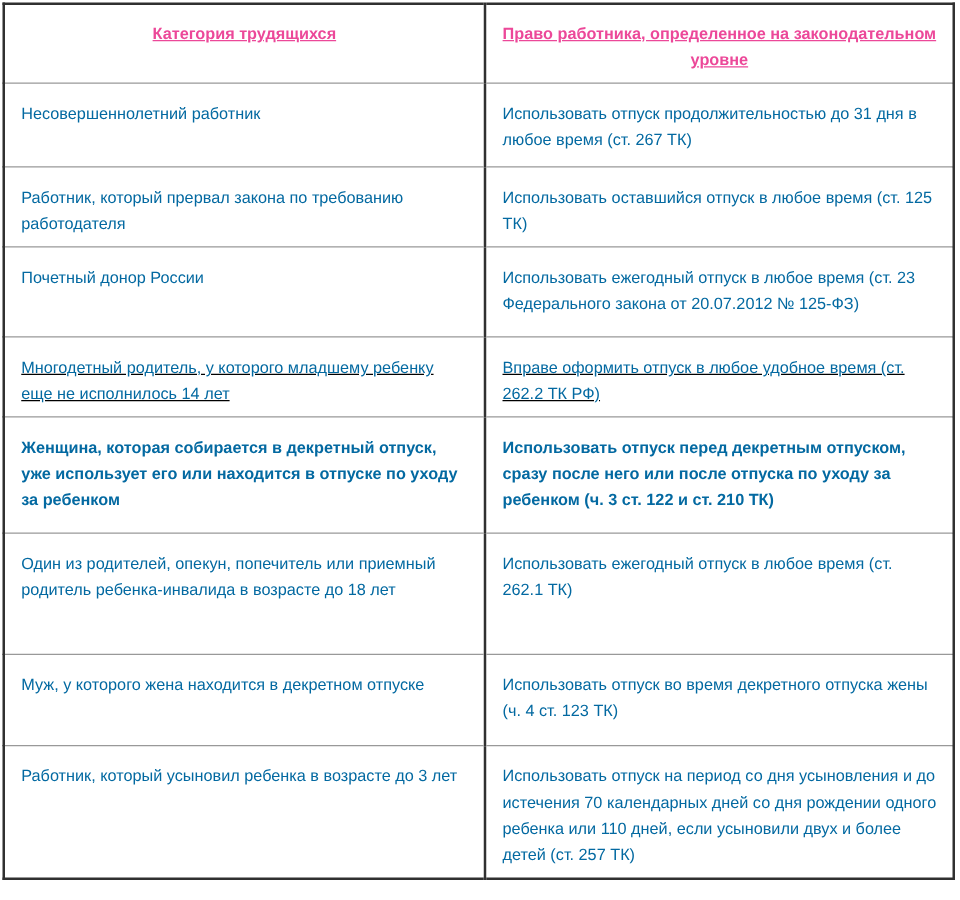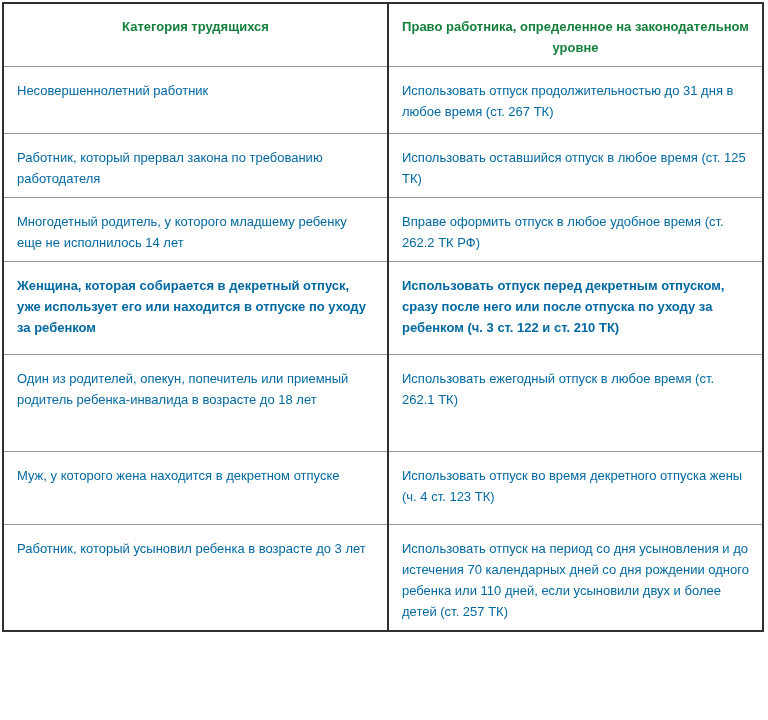--- a/index.html
+++ b/index.html
@@ -31,34 +31,35 @@
     border-bottom: 1px solid #999999;
     font-size: 13px;
     line-height: 21px;
     color: #0369a1;
     padding: 13px 12px 8px 13px;
     overflow: hidden;
   }
   table.rights-table th {
     text-align: center;
     font-weight: bold;
-    color: #15803d;
+    color: #ec4899;
     padding: 12px 6px 8px 6px;
+    text-decoration: underline;
   }
   table.rights-table th:first-child,
   table.rights-table td:first-child {
     border-right: 2px solid #303030;
   }
   
   tr.hdr  { height: 46px; }
   tr.r0   { height: 67px; }
   tr.r1   { height: 70px; }
   tr.r2   { height: 48px; }
   tr.r3   { height: 72px; }
-  tr.r4   { height: 62px; }
+  tr.r4   { height: 62px; text-decoration: underline; }
   tr.r5   { height: 93px; font-weight: bold; }
   tr.r6   { height: 97px; }
   tr.r7   { height: 73px; }
   tr.r8   { height: 105px; }
 </style>
 </head>
 <body>
 
 <div class="page">
   <table class="rights-table">
@@ -74,20 +75,24 @@
     </thead>
     <tbody>
       <tr class="r0">
         <td>Несовершеннолетний работник</td>
         <td>Использовать отпуск продолжительностью до 31 дня в любое время (ст. 267 ТК)</td>
       </tr>
       <tr class="r2">
         <td>Работник, который прервал закона по требованию работодателя</td>
         <td>Использовать оставшийся отпуск в любое время (ст. 125 ТК)</td>
       </tr>
+      <tr class="r3">
+        <td>Почетный донор России</td>
+        <td>Использовать ежегодный отпуск в любое время (ст. 23 Федерального закона от 20.07.2012 № 125-ФЗ)</td>
+      </tr>
       <tr class="r4">
         <td>Многодетный родитель, у которого младшему ребенку еще не исполнилось 14 лет</td>
         <td>Вправе оформить отпуск в любое удобное время (ст. 262.2 ТК РФ)</td>
       </tr>
       <tr class="r5">
         <td>Женщина, которая собирается в декретный отпуск, уже использует его или находится в отпуске по уходу за ребенком</td>
         <td>Использовать отпуск перед декретным отпуском, сразу после него или после отпуска по уходу за ребенком (ч. 3 ст. 122 и ст. 210 ТК)</td>
       </tr>
       <tr class="r6">
         <td>Один из родителей, опекун, попечитель или приемный родитель ребенка-инвалида в возрасте до 18 лет</td>

